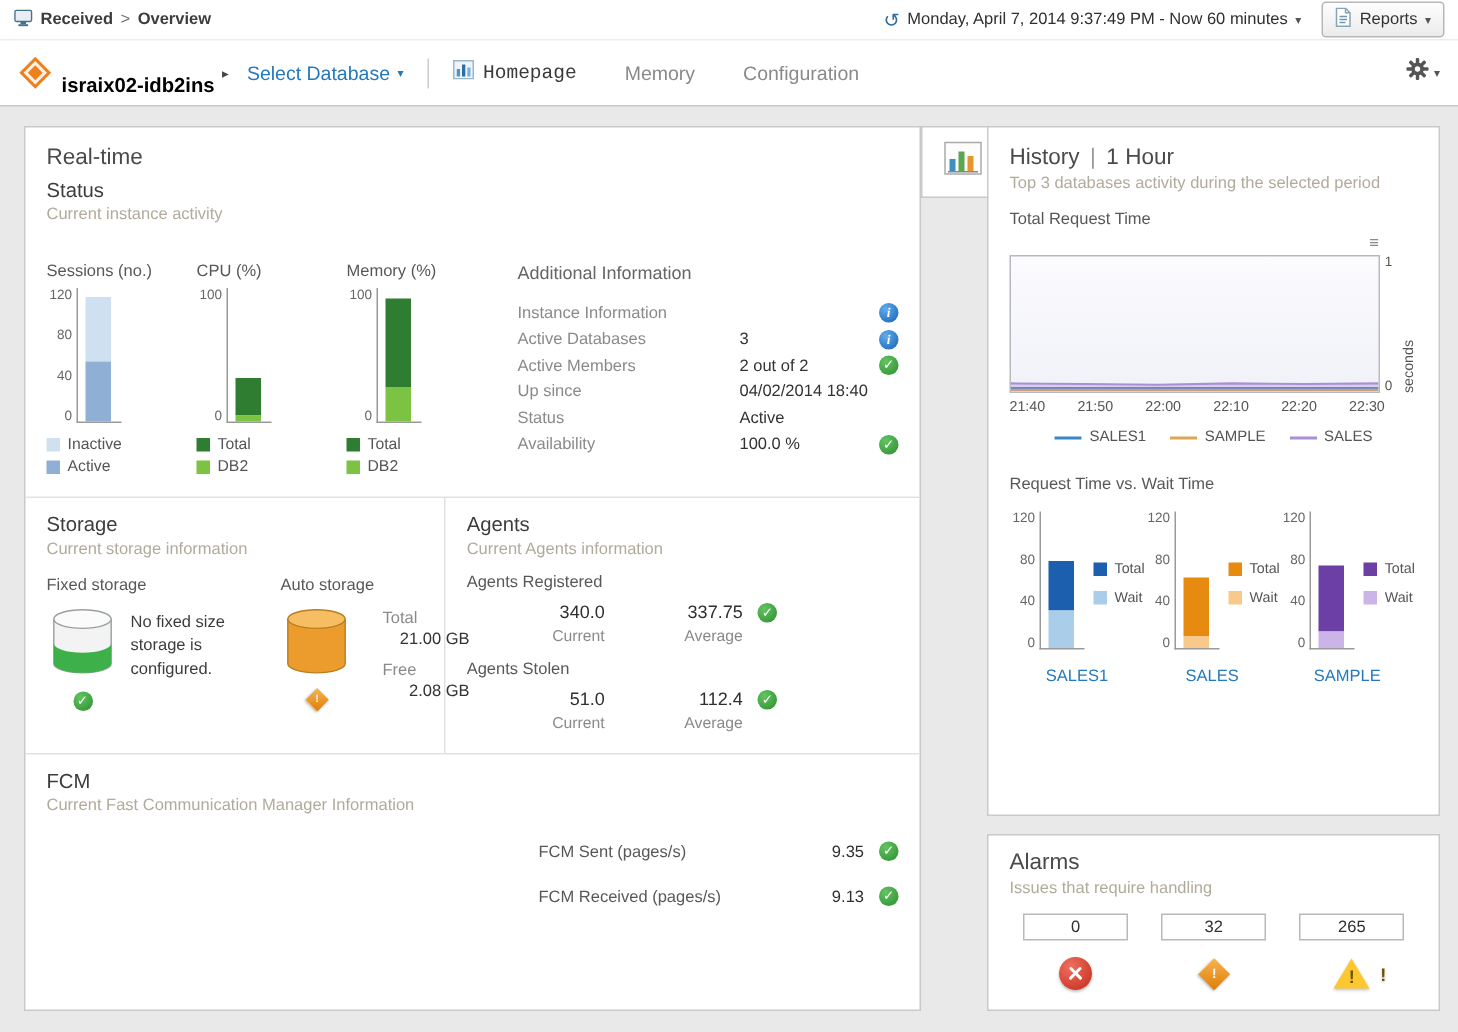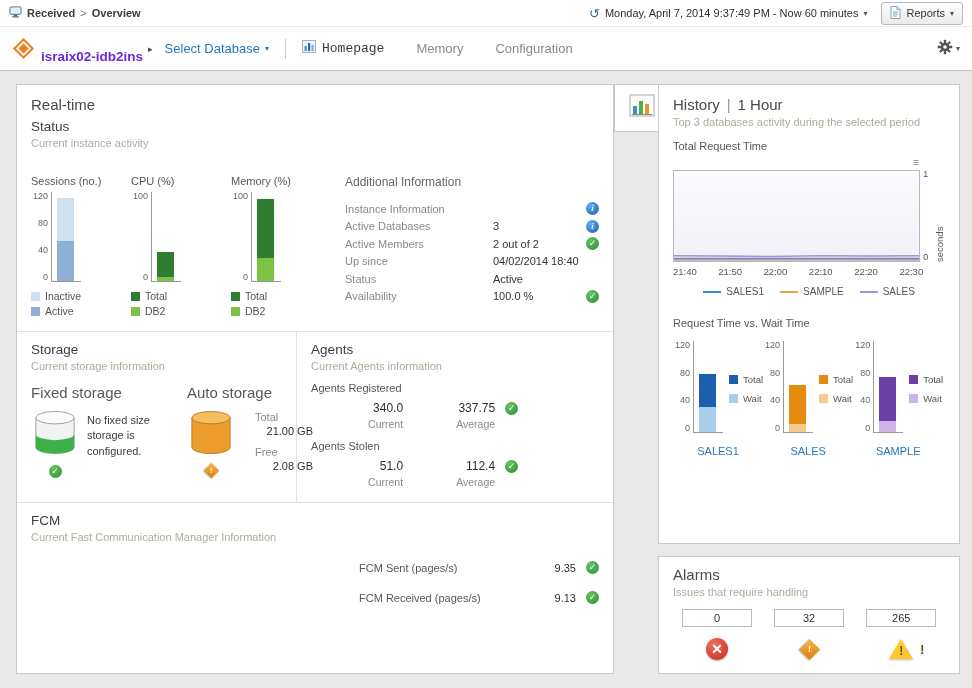--- a/index.html
+++ b/index.html
@@ -12,21 +12,21 @@
   .tb-right { display:flex; align-items:center; gap:14px; font-size:11px; }
   .time-widget { display:flex; align-items:center; gap:5px; color:#2f2f2f; }
   .clock-glyph { color:#2e6ca3; font-size:13px; line-height:1; }
   .caret { font-size:8px; color:#555; }
   .btn-reports { display:flex; align-items:center; gap:5px; border:1px solid #b7b7b7; border-radius:3px; background:linear-gradient(#fefefe,#ebebeb); padding:3px 8px; }
 
   
   .navbar { background:#fff; height:44px; display:flex; align-items:center; padding:0 12px; border-bottom:1px solid #c6c6c6; }
   .logo { width:15px; height:15px; background:#ee7f1d; transform:rotate(45deg); margin:0 10px 0 4px; position:relative; flex:none; }
   .logo::after { content:""; position:absolute; inset:2px; border:2px solid rgba(255,255,255,.9); }
-  .inst-name { font-size:13.5px; font-weight:bold; color:#6d28d9;margin-top:16px; }
+  .inst-name { font-size:13.5px; font-weight:bold; color:#000000;margin-top:16px; }
   .inst-arrow { font-size:9px; color:#444; margin:0 12px 0 5px; }
   .select-db { color:#2479bd; font-size:13px; display:flex; gap:5px; align-items:center; }
   .select-db .caret { color:#2479bd; }
   .nav-sep { width:1px; height:20px; background:#ccc; margin:0 16px; }
   .nav-tab { font-size:13px; color:#8a8a8a; margin-right:32px; display:flex; align-items:center; gap:6px; }
   .nav-tab.active { color:#3a3a3a;font-family:Liberation Mono, monospace; }
   .gear-wrap { margin-left:auto; display:flex; align-items:center; gap:3px; }
 
   
   .content { display:flex; gap:14px; padding:13px 16px; height:616px; }
@@ -58,21 +58,21 @@
   .ai-row { display:flex; align-items:center; font-size:11px; height:17.5px; }
   .ai-label { width:148px; color:#8a8a8a; }
   .ai-value { flex:1; color:#333; }
   .ai-icon { width:18px; display:flex; justify-content:flex-end; }
 
   .mid-row { display:flex; border-top:1px solid #e2e2e2; }
   .storage-sec { width:47%; padding:10px 14px 14px; border-right:1px solid #e2e2e2; }
   .agents-sec { flex:1; padding:10px 14px 14px; }
   .store-cols { display:flex; margin-top:12px; }
   .store-col1 { width:162px; }
-  .store-h { font-size:15px; color:#585858; margin-bottom:8px; }
+  .store-h { font-size:11px; color:#585858; margin-bottom:8px; }
   .store-flex { display:flex; gap:8px; }
   .cyl-block { display:flex; flex-direction:column; align-items:center; width:48px; flex:none; }
   .cyl-block .badge { margin-top:4px; }
   .store-msg { font-size:11px; color:#3c3c3c; width:100px; line-height:1.4; padding-top:4px; }
   .auto-vals { font-size:11px; margin-left:12px; padding-top:2px; }
   .av-label { color:#8a8a8a; }
   .av-value { color:#333; margin:2px 0 9px; text-align:right; width:58px; }
 
   .ag-group { margin-top:10px; }
   .ag-group-label { font-size:11px; color:#585858; margin-bottom:7px; }

